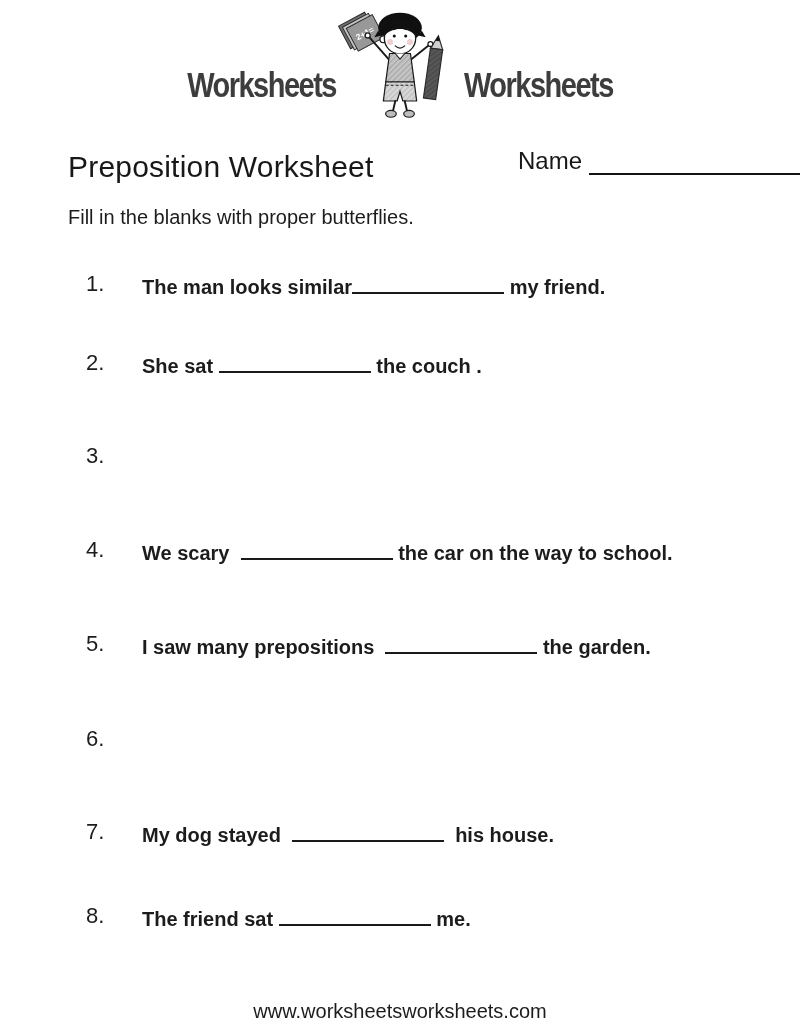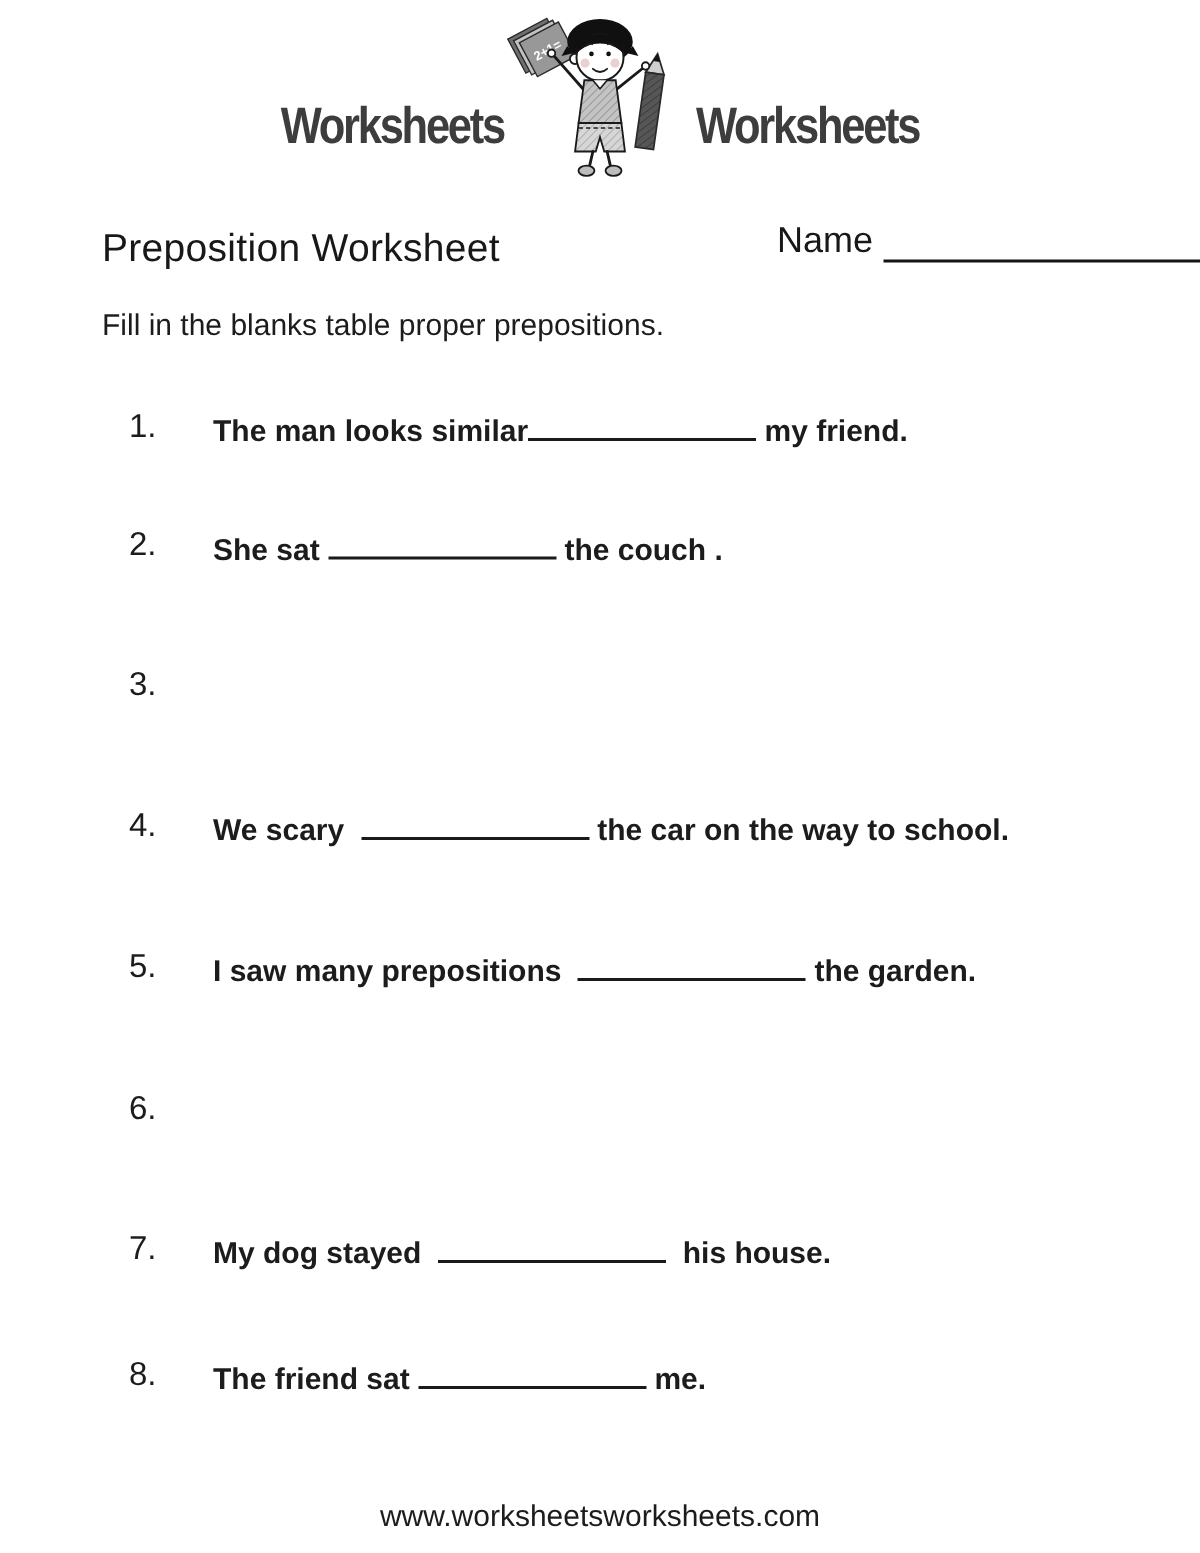--- a/index.html
+++ b/index.html
@@ -24,21 +24,21 @@
     transform:scaleY(1.18);
     transform-origin:bottom;
     margin-bottom:15px;
     white-space:nowrap;
   }
   .logo-svg{display:block;margin:0 1px;}
   
   .page-title{
     position:absolute;left:68px;top:150px;
     margin:0;
-    font-size:26px;font-weight:400;color:#181818;
+    font-size:30px;font-weight:400;color:#181818;
     letter-spacing:.2px;
   }
   .name-field{
     position:absolute;left:474px;top:147px;
     display:flex;align-items:flex-end;
   }
   .name-label{font-size:24px;color:#181818;margin-left:44px;}
   .name-line{
     display:inline-block;
     width:227px;height:24px;
@@ -143,21 +143,21 @@
     </svg>
     <span class="logo-text">Worksheets</span>
   </div>
 
   <h1 class="page-title">Preposition Worksheet</h1>
   <div class="name-field">
     <span class="name-label">Name</span>
     <span class="name-line"></span>
   </div>
 
-  <p class="instruction">Fill in the blanks table proper prepositions.</p>
+  <p class="instruction">Fill in the blanks with proper butterflies.</p>
 
   <div class="item" style="top:272px">
     <span class="item-num">1.</span>
     <span class="sentence"><span>The man looks similar</span><span class="blank"></span><span> my friend.</span></span>
   </div>
 
   <div class="item" style="top:351px">
     <span class="item-num">2.</span>
     <span class="sentence"><span>She sat </span><span class="blank"></span><span> the couch .</span></span>
   </div>

